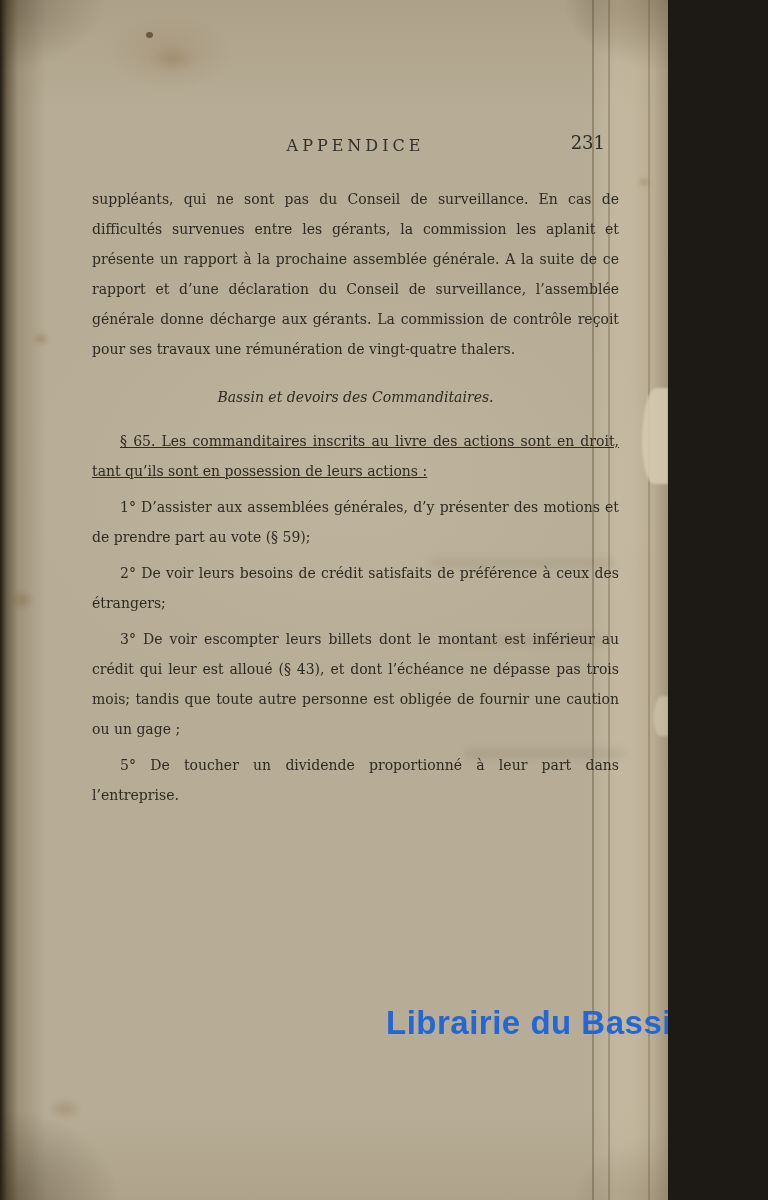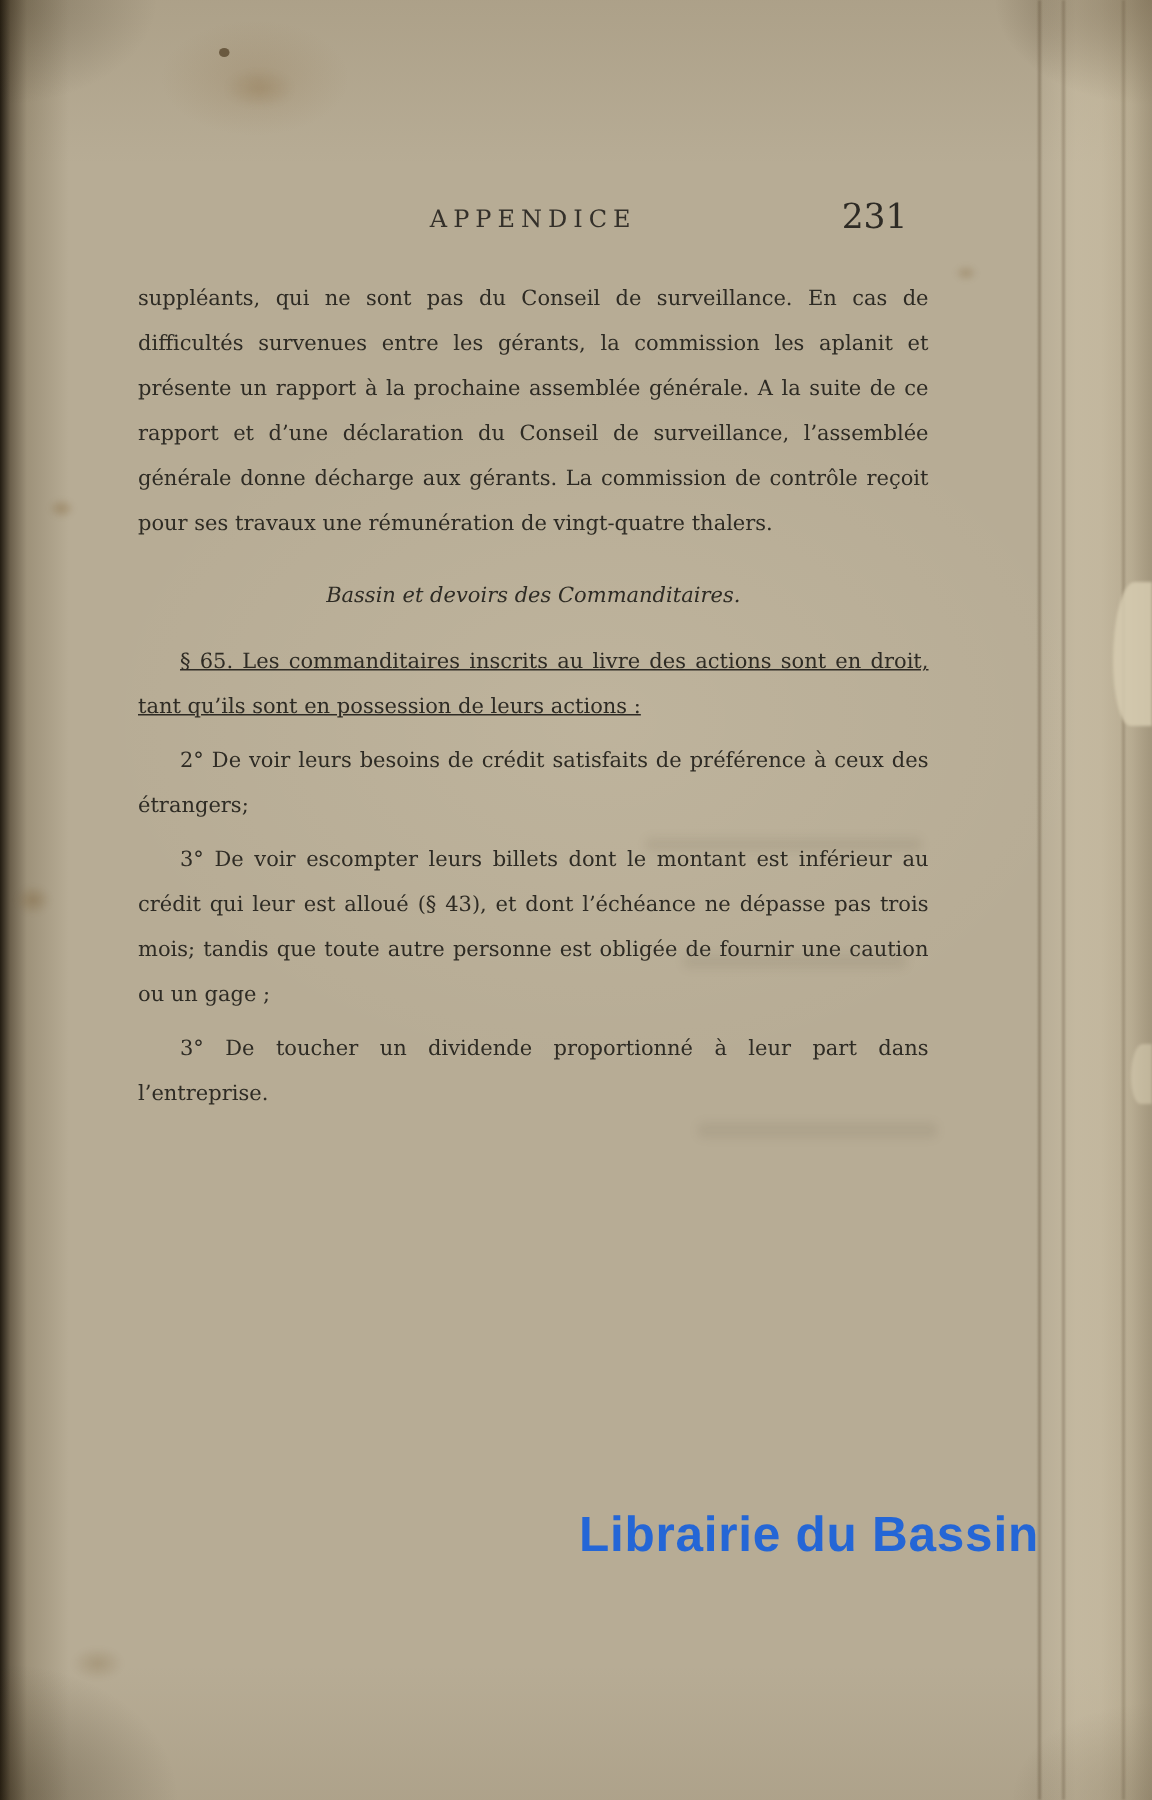--- a/index.html
+++ b/index.html
@@ -1,18 +1,18 @@
 <!DOCTYPE html>
 <html><head>
 <meta charset="utf-8">
 <style>
   html,body{margin:0;padding:0;background:#1d1a15;}
   .photo{
     position:relative;
-    width:768px;height:1200px;
+    width:668px;height:1200px;
     overflow:hidden;
     font-family:"DejaVu Serif","Liberation Serif",serif;
     background:
       radial-gradient(150px 100px at 100% 0%, rgba(58,42,20,0.55), rgba(58,42,20,0) 70%),
       radial-gradient(130px 90px at 100% 100%, rgba(60,46,24,0.30), rgba(0,0,0,0) 72%),
       radial-gradient(170px 130px at 0% 100%, rgba(48,38,20,0.38), rgba(0,0,0,0) 70%),
       radial-gradient(150px 100px at 0% 0%, rgba(48,38,20,0.32), rgba(0,0,0,0) 70%),
       radial-gradient(90px 55px at 170px 52px, rgba(140,112,74,0.22), rgba(0,0,0,0) 70%),
       radial-gradient(420px 300px at 52% 40%, rgba(255,246,222,0.10), rgba(0,0,0,0) 80%),
       linear-gradient(90deg, rgba(22,16,7,0.92) 0px, rgba(58,46,28,0.60) 7px, rgba(92,78,52,0.28) 18px, rgba(0,0,0,0) 46px),
@@ -61,21 +61,21 @@
   }
   .page-header{
     position:relative; height:30px; margin-bottom:24px;
     font-size:17px;
   }
   .running-title{
     position:absolute; left:50%; transform:translateX(-50%);
     top:6px; letter-spacing:4px; font-size:16px; color:#34302a;
   }
   .page-number{
-    position:absolute; right:14px; top:2px; font-size:23px; color:#2e2b25;
+    position:absolute; right:14px; top:2px; font-size:18px; color:#2e2b25;
   }
   .body-text p{
     margin:0; font-size:14px; line-height:30px;
     text-align:justify; color:#2e2b24;
   }
   .body-text p.item{text-indent:28px; margin-top:6px;}
   .body-text p.sect{text-indent:28px; margin-top:6px;text-decoration:underline;}
   .section-heading{
     margin:18px 0 14px 0 !important;
     font-style:italic; text-align:center !important;
@@ -116,21 +116,22 @@
   <div class="text-col">
     <div class="page-header">
       <span class="running-title">APPENDICE</span>
       <span class="page-number">231</span>
     </div>
 
     <div class="body-text">
       <p>suppléants, qui ne sont pas du Conseil de surveillance. En cas de difficultés survenues entre les gérants, la commission les aplanit et présente un rapport à la prochaine assemblée générale. A la suite de ce rapport et d’une déclaration du Conseil de surveillance, l’assemblée générale donne décharge aux gérants. La commission de contrôle reçoit pour ses travaux une rémunération de vingt-quatre thalers.</p>
       <p class="section-heading">Bassin et devoirs des Commanditaires.</p>
       <p class="sect">§ 65. Les commanditaires inscrits au livre des actions sont en droit, tant qu’ils sont en possession de leurs actions :</p>
+      <p class="item">1° D’assister aux assemblées générales, d’y présenter des motions et de prendre part au vote (§ 59);</p>
       <p class="item">2° De voir leurs besoins de crédit satisfaits de préférence à ceux des étrangers;</p>
       <p class="item">3° De voir escompter leurs billets dont le montant est inférieur au crédit qui leur est alloué (§ 43), et dont l’échéance ne dépasse pas trois mois; tandis que toute autre personne est obligée de fournir une caution ou un gage ;</p>
-      <p class="item">3° De toucher un dividende proportionné à leur part dans l’entreprise.</p>
+      <p class="item">5° De toucher un dividende proportionné à leur part dans l’entreprise.</p>
     </div>
   </div>
 
   <div class="watermark">Librairie du Bassin</div>
 
 </div>
 
 </body></html>

